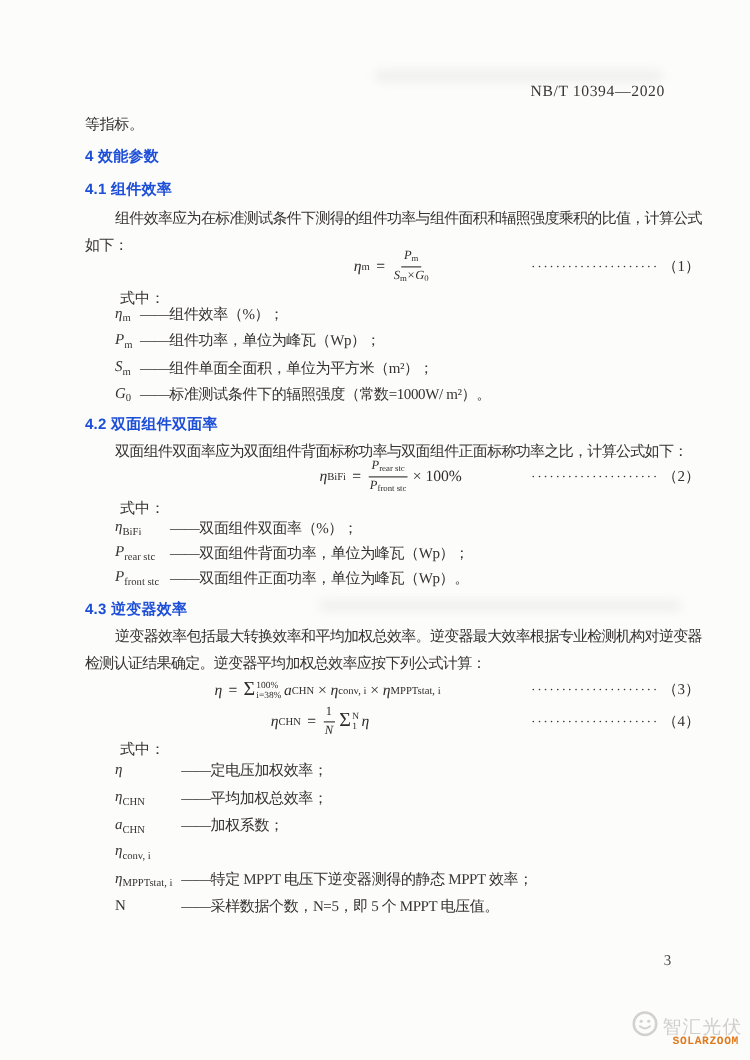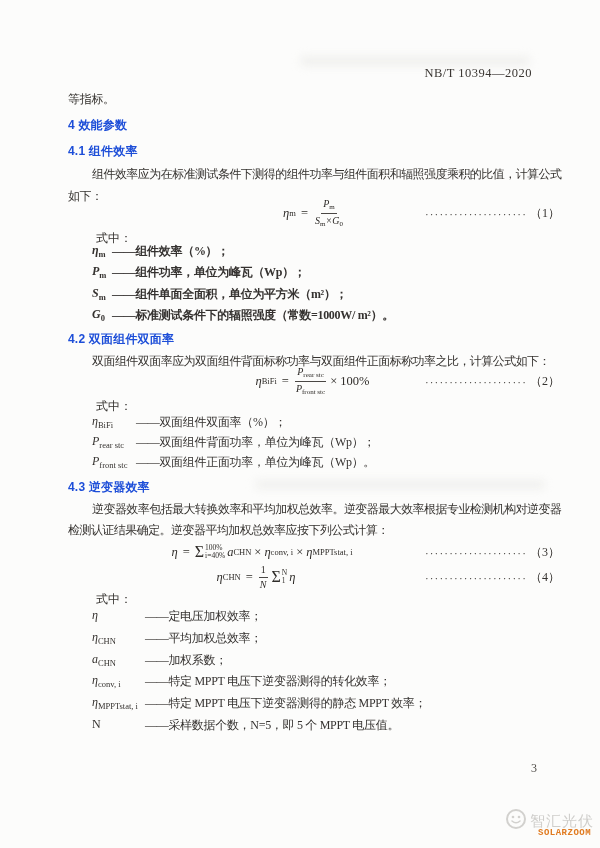--- a/index.html
+++ b/index.html
@@ -9,21 +9,21 @@
   .abs{position:absolute;left:68px;right:40px;}
   .doc-header{position:absolute;top:66px;right:68px;font-size:12.5px;letter-spacing:0.5px;color:#3a3632;}
   .body-text{font-size:12px;letter-spacing:-0.3px;line-height:16px;white-space:nowrap;font-family:Liberation Mono, monospace;}
   .para{font-size:12px;letter-spacing:-0.55px;white-space:nowrap;}
   .indent{text-indent:24px;}
   .heading{font-family:Liberation Sans, sans-serif;font-weight:bold;font-size:12px;letter-spacing:0.2px;color:#1d4ed8;white-space:nowrap;}
   .where{font-size:12px;margin-left:28px;}
   
   .defs{position:absolute;left:92px;right:30px;}
   .def-row{display:flex;align-items:flex-start;white-space:nowrap;font-size:12px;}
-  .d41 .def-row{height:21.4px;font-weight:bold;}
+  .d41 .def-row{height:21.4px;}
   .d42 .def-row{height:20px;}
   .d43 .def-row{height:21.8px;}
   .sym{font-style:italic;flex:0 0 auto;}
   .sym i{font-style:italic;}
   .sym.up i{font-style:normal;}
   .sym sub, .fx sub{font-size:8.5px;font-style:normal;letter-spacing:0;vertical-align:-3px;}
   .w41{width:20px;}
   .w42{width:44px;}
   .w43{width:53px;}
   .desc{letter-spacing:-0.3px;color:#353230;}
@@ -148,21 +148,21 @@
   <div class="abs para" style="top:522px">检测认证结果确定。逆变器平均加权总效率应按下列公式计算：</div>
 
   <div class="formula-line" style="top:540px;height:24px">
     <span class="fx shiftL">
         <i>η</i>
         <span class="eq">=</span>
         <span class="sum">
           <span class="sigma">Σ</span>
           <span class="limits">
             <span>100%</span>
-            <span>i=40%</span>
+            <span>i=38%</span>
           </span>
         </span>
         <i>a</i>
         <sub>CHN</sub>
         <span class="op">×</span>
         <i>η</i>
         <sub>conv, i</sub>
         <span class="op">×</span>
         <i>η</i>
         <sub>MPPTstat, i</sub>
@@ -207,21 +207,20 @@
     <div class="def-row">
         <span class="sym w43"><i>η</i><sub>CHN</sub></span>
         <span class="desc">——平均加权总效率；</span>
       </div>
     <div class="def-row">
         <span class="sym w43"><i>a</i><sub>CHN</sub></span>
         <span class="desc">——加权系数；</span>
       </div>
     <div class="def-row">
         <span class="sym w43"><i>η</i><sub>conv, i</sub></span>
-        <span class="desc">——特定 MPPT 电压下逆变器测得的转化效率；</span>
       </div>
     <div class="def-row">
         <span class="sym w43"><i>η</i><sub>MPPTstat, i</sub></span>
         <span class="desc">——特定 MPPT 电压下逆变器测得的静态 MPPT 效率；</span>
       </div>
     <div class="def-row">
         <span class="sym w43 up"><i>N</i><sub></sub></span>
         <span class="desc">——采样数据个数，N=5，即 5 个 MPPT 电压值。</span>
       </div>
   </div>

